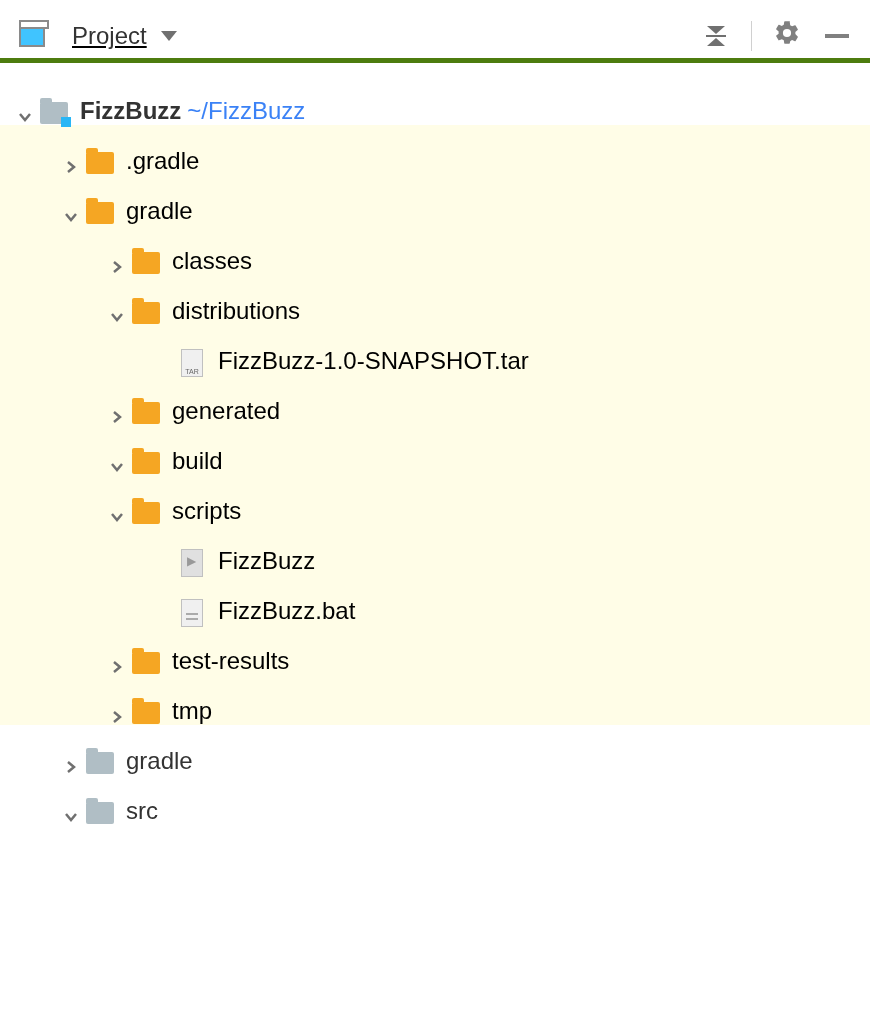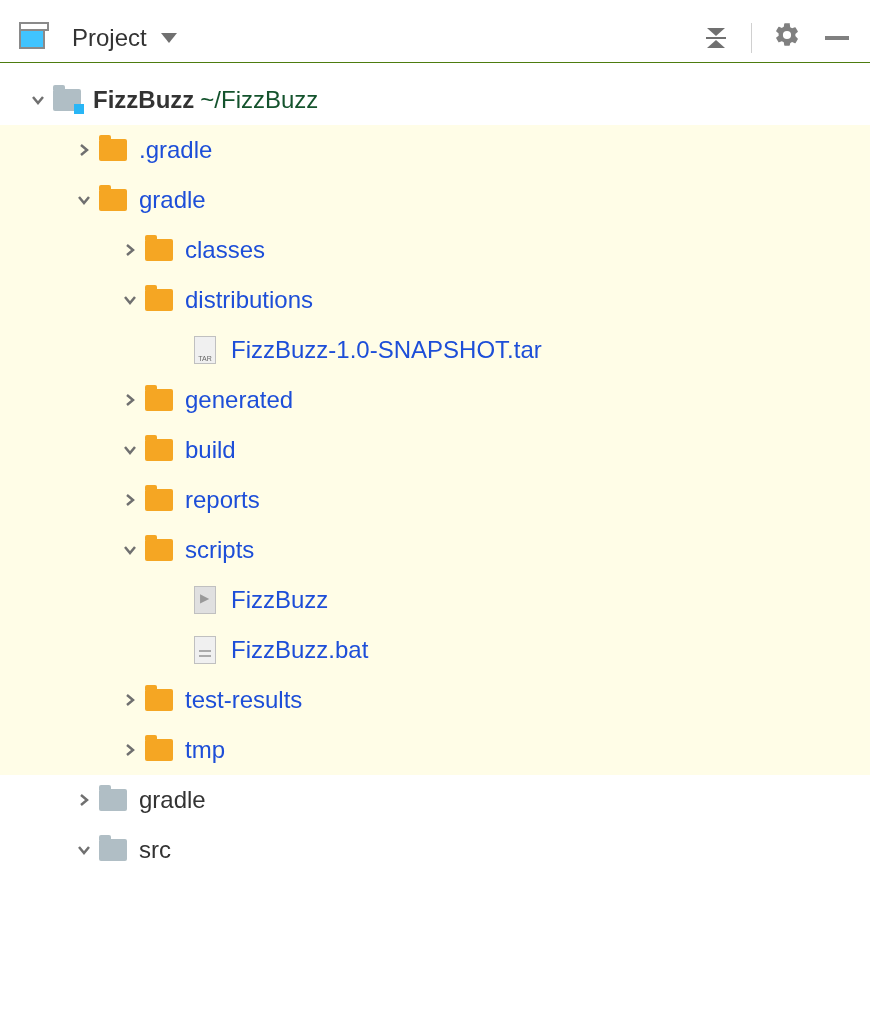--- a/index.html
+++ b/index.html
@@ -9,22 +9,23 @@
   background: #ffffff;
   width: 870px;
   height: 1020px;
   overflow: hidden;
 }
 .header {
   display: flex;
   align-items: center;
   justify-content: space-between;
   padding: 20px 18px 6px 18px;
-  border-bottom: 1px solid #4d7c0f;
+  border-bottom: 5px solid #4d7c0f;
   height: 63px;
+  text-decoration: underline;
 }
 .header-left { display: flex; align-items: center; gap: 14px; }
 .header-right { display: flex; align-items: center; gap: 20px; }
 .project-icon {
   width: 26px; height: 22px;
   border: 2px solid #8a8a8a;
   background: #40c4ff;
   display: inline-block;
   position: relative;
 }
@@ -77,23 +78,23 @@
   width: 24px; height: 4px; background: #808080;
 }
 .divider {
   width: 1px; height: 30px; background: #d0d0d0;
 }
 .tree {
   padding-top: 12px;
 }
 .tree-row {
   display: flex;
-  align-items: center;
+  align-items: flex-end;
   height: 50px;
-  padding-left: 23px;
+  padding-left: 10px;
   white-space: nowrap;
   cursor: pointer;
 }
 .tree-row.hl { background: #fffde7; }
 .indent { display: inline-block; width: 46px; flex-shrink: 0; }
 .arrow {
   width: 30px;
   display: inline-flex;
   justify-content: center;
   align-items: center;
@@ -172,22 +173,22 @@
   content: "";
   position: absolute;
   left: 4px; right: 4px;
   height: 2px;
   background: #aaa;
 }
 .file-icon.txt::before { top: 13px; }
 .file-icon.txt::after { top: 18px; box-shadow: 0 -5px 0 #aaa; }
 .label { color: #333; }
 .label.bold { font-weight: 700; }
-.label.dim { color: #14532d; margin-left: 6px; }
-.label.olive { color: #1d4ed8; }
+.label.dim { color: #3b82f6; margin-left: 6px; }
+.label.olive { color: #000000; }
 </style>
 </head>
 <body>
 
 <div class="header">
   <div class="header-left">
     <span class="node-icon">
         <span class="project-icon"></span>
       </span>
     <span class="project-label">Project</span>
@@ -317,33 +318,20 @@
           <path d="M3 5 L8 11 L13 5"></path>
         </svg>
       </span>
     <span class="node-icon">
         <span class="folder"></span>
       </span>
     <span class="label olive">build</span>
   </div>
 
 
-  <div class="tree-row hl">
-    <span class="indent"></span>
-      <span class="indent"></span>
-    <span class="arrow closed">
-        <svg viewBox="0 0 16 16">
-          <path d="M3 5 L8 11 L13 5"></path>
-        </svg>
-      </span>
-    <span class="node-icon">
-        <span class="folder"></span>
-      </span>
-    <span class="label olive">reports</span>
-  </div>
 
   <div class="tree-row hl">
     <span class="indent"></span>
       <span class="indent"></span>
     <span class="arrow">
         <svg viewBox="0 0 16 16">
           <path d="M3 5 L8 11 L13 5"></path>
         </svg>
       </span>
     <span class="node-icon">

